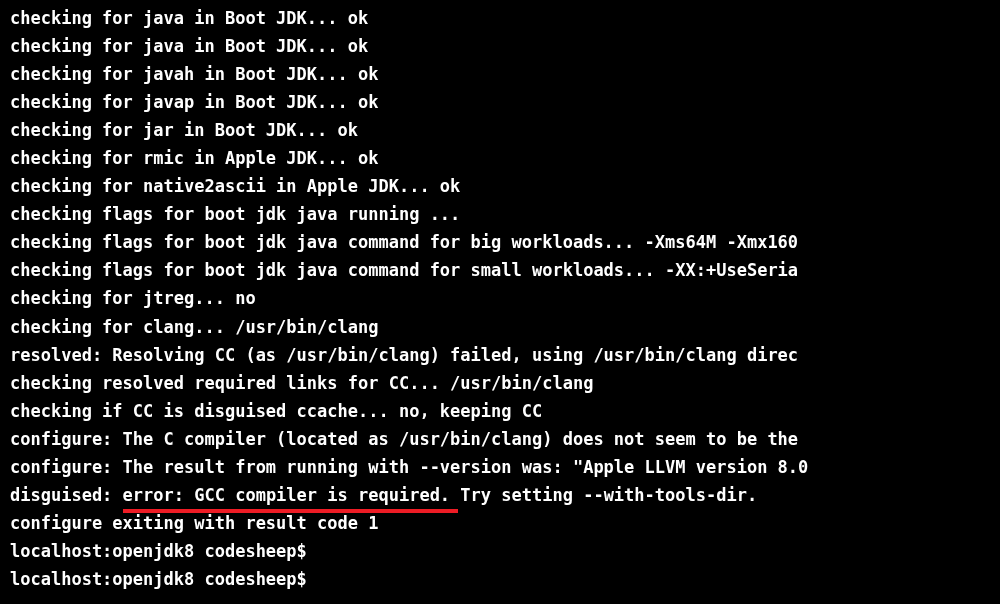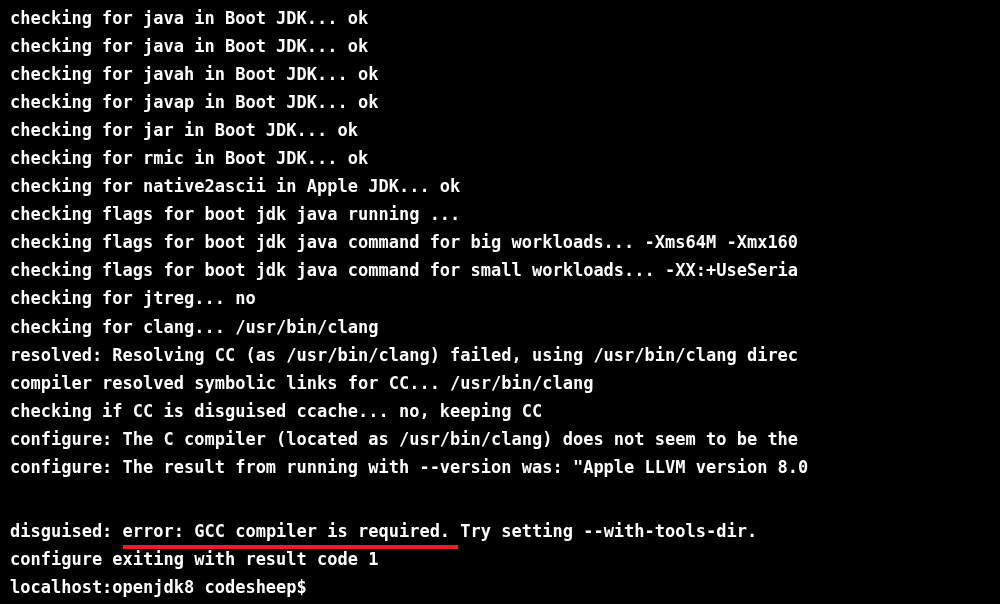--- a/index.html
+++ b/index.html
@@ -19,48 +19,47 @@
       overflow: hidden;
       white-space: nowrap;
     }
     .line {
       display: block;
       font-weight: bold;
     }
     .underline-red {
       position: relative;
       display: inline-block;
-      margin-top: 36px;
     }
     .underline-red::after {
       content: "";
       position: absolute;
       left: 0;
       right: -8px;
       bottom: -4px;
       height: 4px;
       background-color: #ee1c25;
     }
   </style>
 </head>
 <body>
 
 <span class="line">checking for java in Boot JDK... ok</span>
 <span class="line">checking for java in Boot JDK... ok</span>
 <span class="line">checking for javah in Boot JDK... ok</span>
 <span class="line">checking for javap in Boot JDK... ok</span>
 <span class="line">checking for jar in Boot JDK... ok</span>
-<span class="line">checking for rmic in Boot JDK... ok</span>
+<span class="line">checking for rmic in Apple JDK... ok</span>
 <span class="line">checking for native2ascii in Apple JDK... ok</span>
 <span class="line">checking flags for boot jdk java running ...</span>
 <span class="line">checking flags for boot jdk java command for big workloads...  -Xms64M -Xmx160</span>
 <span class="line">checking flags for boot jdk java command for small workloads...  -XX:+UseSeria</span>
 <span class="line">checking for jtreg... no</span>
 <span class="line">checking for clang... /usr/bin/clang</span>
 <span class="line">resolved: Resolving CC (as /usr/bin/clang) failed, using /usr/bin/clang direc</span>
-<span class="line">compiler resolved symbolic links for CC... /usr/bin/clang</span>
+<span class="line">checking resolved required links for CC... /usr/bin/clang</span>
 <span class="line">checking if CC is disguised ccache... no, keeping CC</span>
 <span class="line">configure: The C compiler (located as /usr/bin/clang) does not seem to be the </span>
 <span class="line">configure: The result from running with --version was: "Apple LLVM version 8.0</span>
 <span class="line"><span>disguised: </span><span class="underline-red">error: GCC compiler is required.</span><span> Try setting --with-tools-dir.</span></span>
 <span class="line">configure exiting with result code 1</span>
 <span class="line">localhost:openjdk8 codesheep$</span>
 <span class="line">localhost:openjdk8 codesheep$</span>
 
 </body></html>

